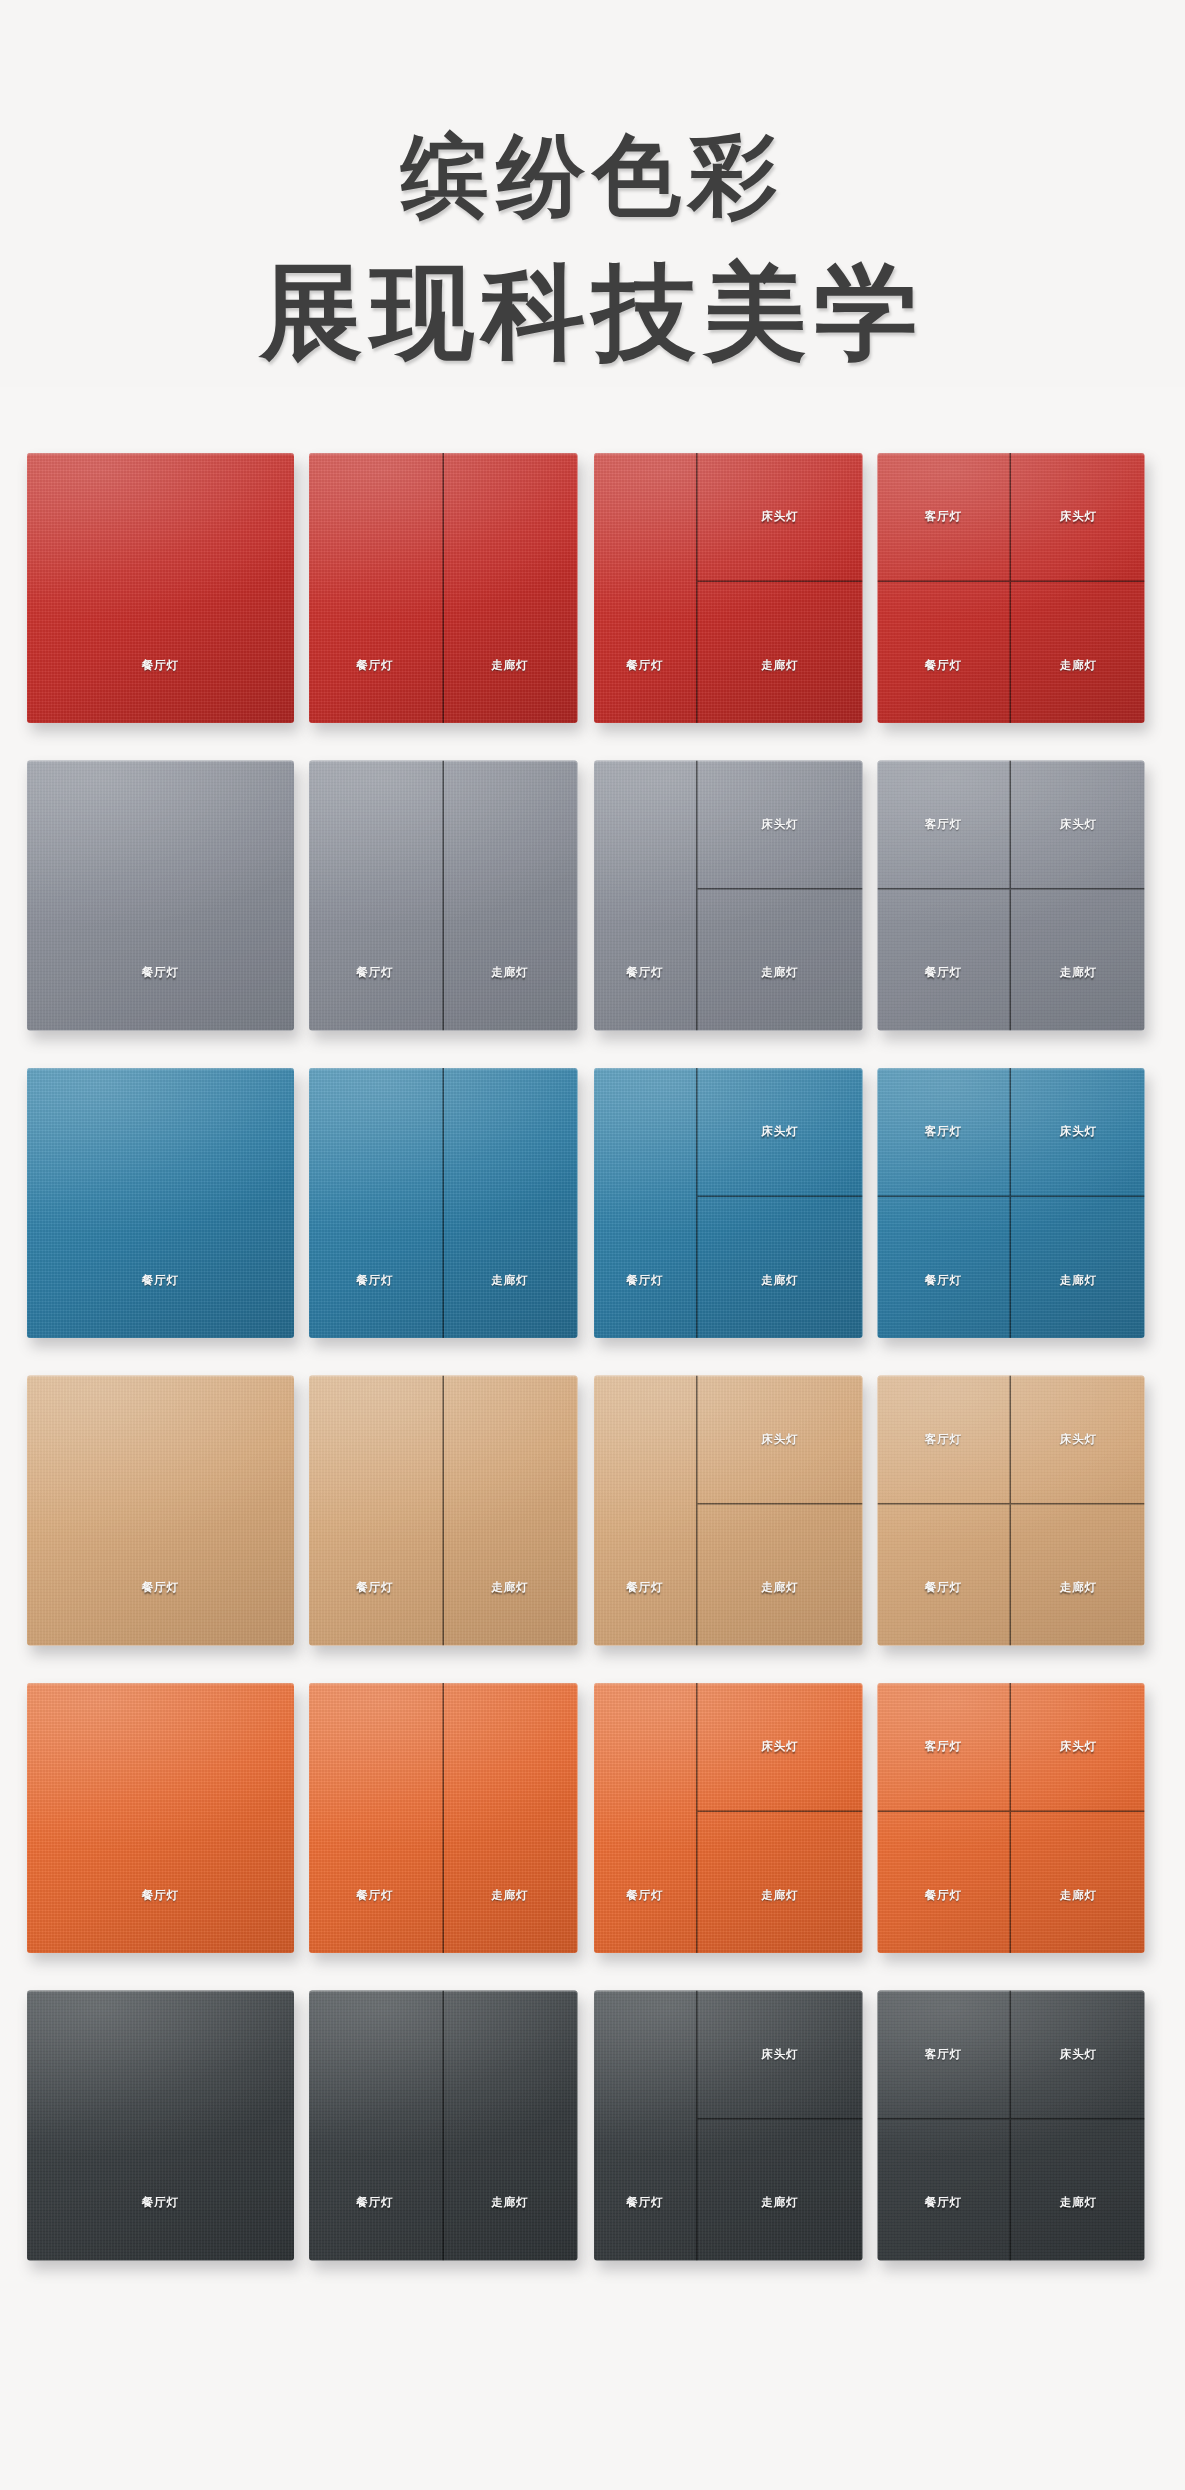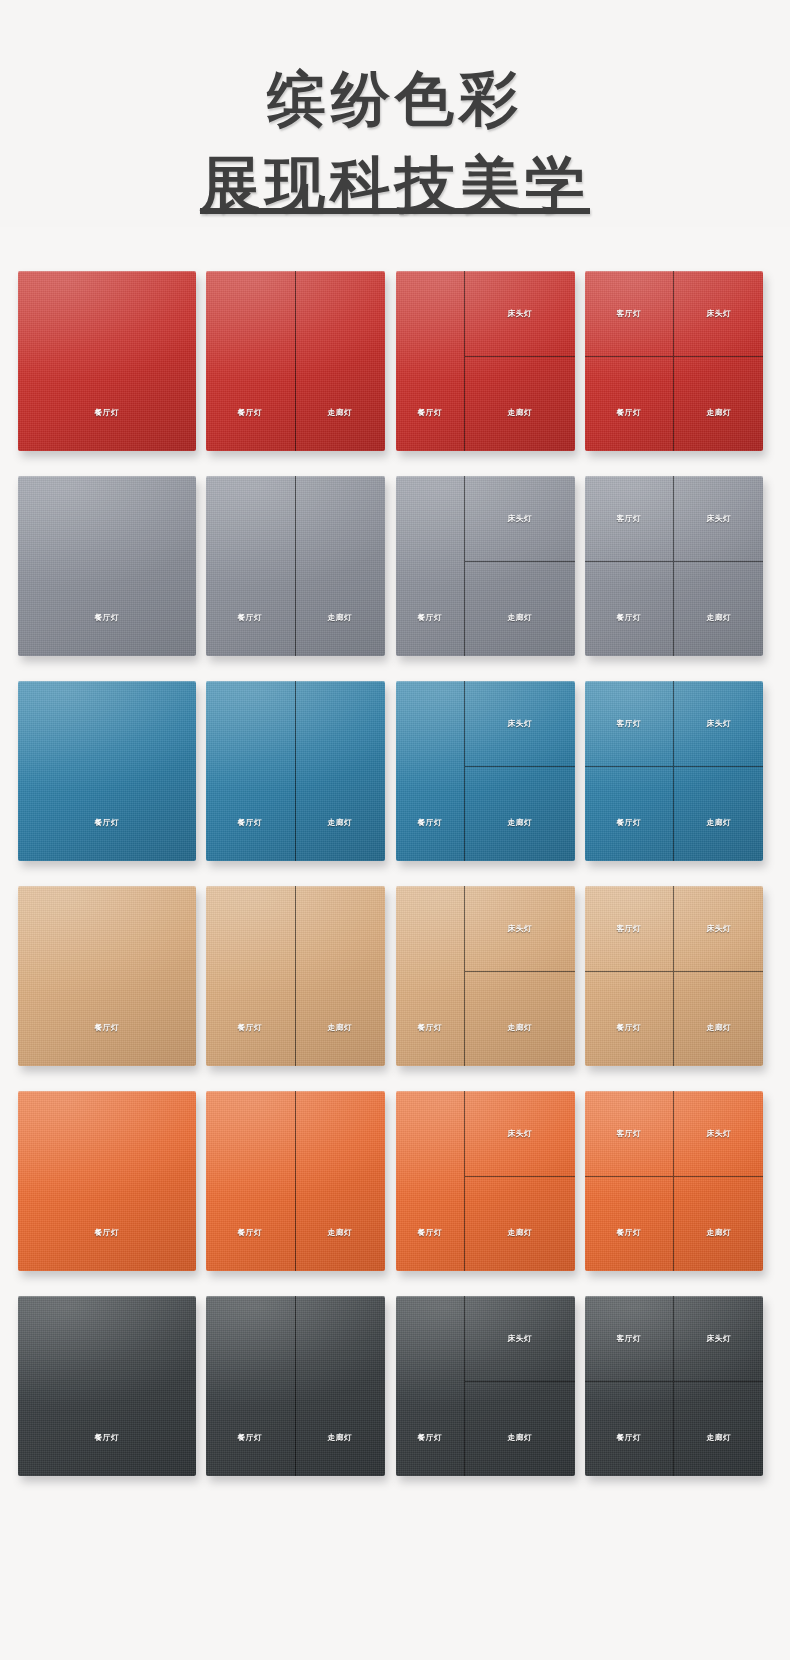--- a/index.html
+++ b/index.html
@@ -11,35 +11,34 @@
     height: 1660px;
     background: #f7f6f5;
     font-family: "Liberation Sans", "DejaVu Sans", sans-serif;
     overflow: hidden;
     position: relative;
   }
 
   
   .header {
     width: 790px;
-    padding-top: 58px;
+    padding-top: 76px;
     text-align: center;
     background: #f6f5f4;
   }
   .title-line {
     font-size: 59px;
     font-weight: bold;
     color: #3f3f3f;
     letter-spacing: 5px;
     line-height: 1.42;
     text-shadow: 1px 2px 2px rgba(120,120,120,0.35);
   }
   .title-line.second {
-    font-size: 60px;
-    text-decoration: underline;
+    font-size: 69px;
   }
 
   
   .rows {
     position: relative;
     width: 790px;
     padding-top: 36px;
   }
   .panel-row {
     position: relative;

